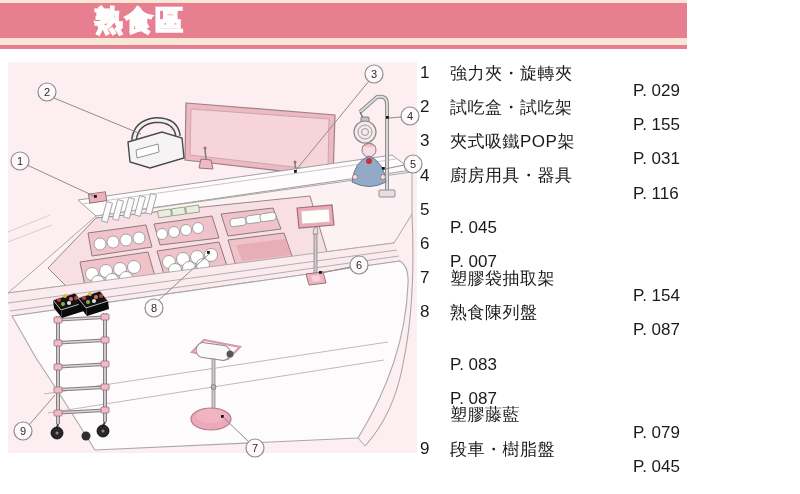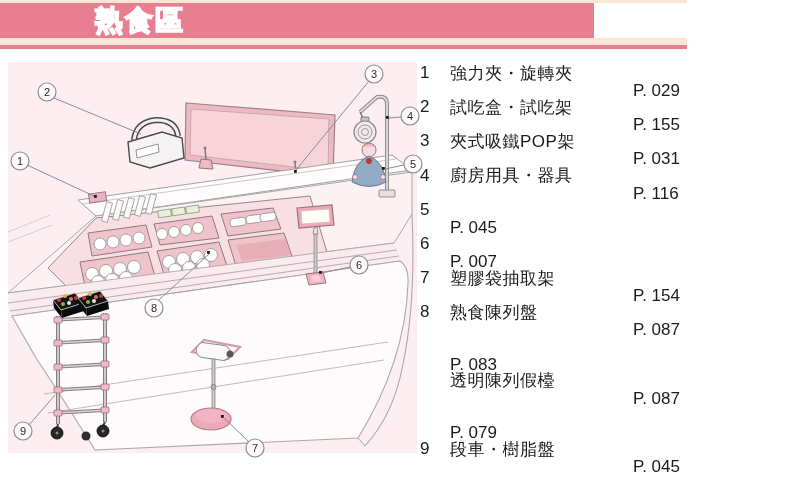--- a/index.html
+++ b/index.html
@@ -1,21 +1,21 @@
 <!DOCTYPE html>
 <html><head>
 <meta charset="utf-8">
 <style>
   html,body{margin:0;padding:0;background:#ffffff;}
   body{width:800px;height:494px;position:relative;overflow:hidden;
        font-family:"Liberation Sans","DejaVu Sans",sans-serif;}
 
   
   .hdr-topstrip{position:absolute;left:0;top:0;width:687px;height:3px;background:#f9e6d4;}
-  .hdr-bar{position:absolute;left:0;top:3px;width:594px;height:35px;background:#e87f90;}
+  .hdr-bar{position:absolute;left:0;top:3px;width:687px;height:35px;background:#e87f90;}
   .hdr-title{position:absolute;left:95px;top:0;height:35px;line-height:35px;
              font-size:28px;font-weight:bold;letter-spacing:2px;
              color:#e87f90;-webkit-text-stroke:1.6px #ffffff;}
   .hdr-cream{position:absolute;left:0;top:38px;width:687px;height:7px;background:#f9e6d4;}
   .hdr-line{position:absolute;left:0;top:45px;width:687px;height:4px;background:#e87f90;}
 
   
   .illu{position:absolute;left:8px;top:62px;width:409px;height:391px;background:#fdeef1;}
   .illu svg{overflow:visible;display:block;}
 
@@ -348,25 +348,25 @@
     <span class="lnum">8</span>
     <span class="lname">熟食陳列盤</span>
     <span class="lpage">P. 087</span>
   </div>
   <div class="lrow">
     <span class="lnum"></span>
     <span class="lpage">P. 083</span>
   </div>
   <div class="lrow">
     <span class="lnum"></span>
-    <span class="lname">透明陳列假檯</span>
     <span class="lpage">P. 087</span>
   </div>
   <div class="lrow">
     <span class="lnum"></span>
+    <span class="lname">塑膠藤藍</span>
     <span class="lpage">P. 079</span>
   </div>
   <div class="lrow">
     <span class="lnum">9</span>
     <span class="lname">段車・樹脂盤</span>
     <span class="lpage">P. 045</span>
   </div>
 </div>
 
 </body></html>

